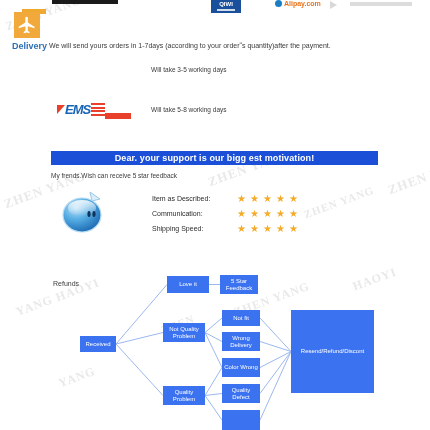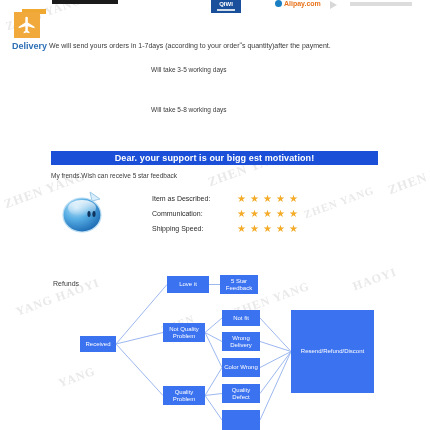--- a/index.html
+++ b/index.html
@@ -127,20 +127,31 @@
   <div class="logi-icon">
     <svg width="20" height="20" viewBox="0 0 24 24" aria-hidden="true">
       <path fill="#ffffff" d="M21 16v-2l-8-5V3.5A1.5 1.5 0 0 0 11.5 2 1.5 1.5 0 0 0 10 3.5V9l-8 5v2l8-2.5V19l-2 1.5V22l3.5-1 3.5 1v-1.5L13 19v-5.5z"></path>
     </svg>
   </div>
   <div class="logi-title">Delivery</div>
   <div class="logi-text">We will send yours orders in 1-7days (according to your orderʺs quantity)after the  payment.</div>
 
   <div class="carrier-note" style="left:151px;top:66px;">Will take 3-5 working days</div>
 
+  <div class="ems">
+    <span class="tri"></span>
+    <span class="word">EMS</span>
+    <span class="stripes">
+        <i></i>
+        <i></i>
+        <i></i>
+        <i></i>
+      </span>
+    <span class="blk"></span>
+  </div>
   <div class="carrier-note" style="left:151px;top:106px;">Will take 5-8 working days</div>
 
   <div class="banner">Dear. your support is our bigg est motivation!</div>
   <div class="wish-line">My frends.Wish can receive 5 star feedback</div>
 
   <div class="face">
     <svg width="46" height="46" viewBox="0 0 46 46" aria-hidden="true">
       <defs>
         <radialGradient id="fg" cx="35%" cy="28%" r="78%">
           <stop offset="0%" stop-color="#bfe2f8"></stop>

